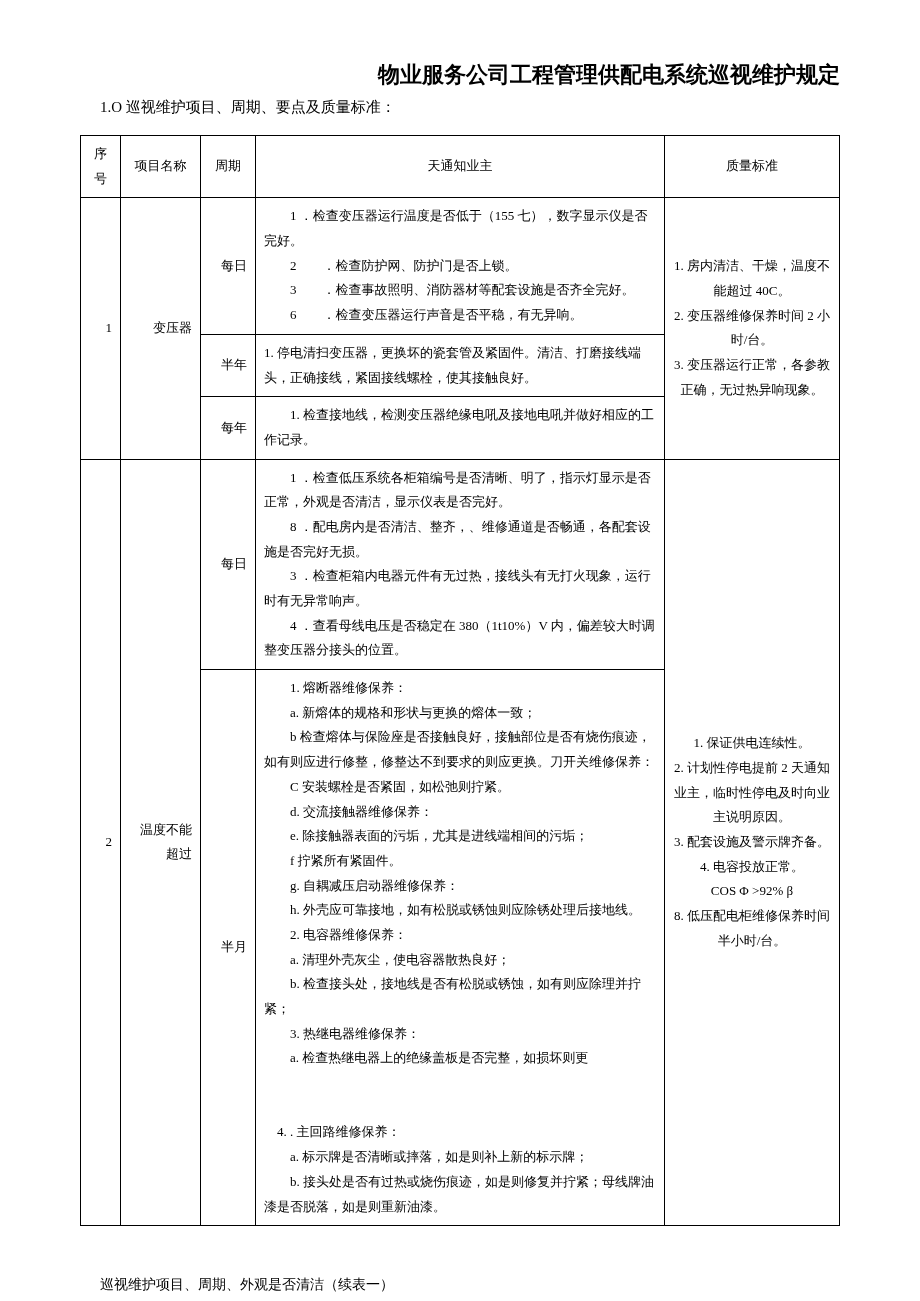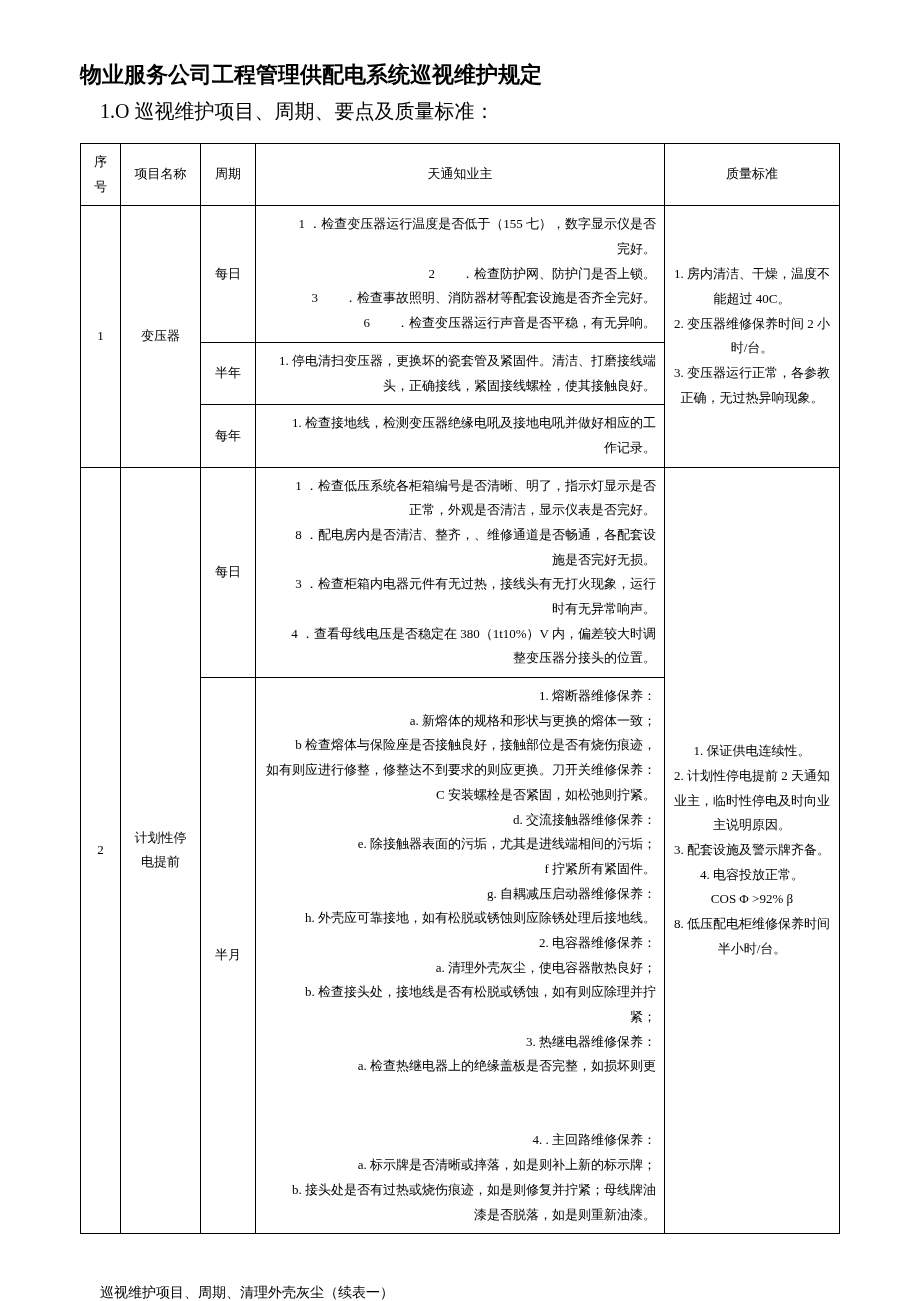--- a/index.html
+++ b/index.html
@@ -6,27 +6,27 @@
     font-family: "SimSun", "宋体", serif;
     font-size: 14px;
     color: #000;
     background: #fff;
     margin: 0;
     padding: 60px 80px;
     width: 920px;
     box-sizing: border-box;
   }
   .title {
-    text-align: left;
+    text-align: right;
     font-size: 22px;
     font-weight: bold;
     margin-bottom: 8px;
   }
   .subtitle {
-    font-size: 20px;
+    font-size: 15px;
     margin-bottom: 18px;
     margin-left: 20px;
   }
   table {
     border-collapse: collapse;
     width: 100%;
     table-layout: fixed;
     border-radius: 18px;
   }
   th, td {
@@ -39,22 +39,22 @@
   }
   th {
     text-align: center;
     font-weight: normal;
   }
   .col-seq { width: 40px; text-align: center; }
   .col-name { width: 80px; text-align: center; }
   .col-period { width: 55px; text-align: center; }
   .col-points { width: auto; }
   .col-std { width: 175px; }
-  .center { text-align: center; }
-  .points-cell { text-align: right; }
+  .center { text-align: right; }
+  .points-cell { text-align: left; }
   .std-cell { text-align: center; }
   .footer-note {
     margin-top: 50px;
     margin-left: 20px;
     font-size: 14px;
   }
 </style>
 </head>
 <body>
 
@@ -91,25 +91,25 @@
       <td class="center">半年</td>
       <td class="points-cell">1. 停电清扫变压器，更换坏的瓷套管及紧固件。清洁、打磨接线端头，正确接线，紧固接线螺栓，使其接触良好。</td>
     </tr>
     <tr>
       <td class="center">每年</td>
       <td class="points-cell">　　1. 检查接地线，检测变压器绝缘电吼及接地电吼并做好相应的工作记录。</td>
     </tr>
 
     <tr>
       <td rowspan="2" class="center">2</td>
-      <td rowspan="2" class="center">计划性停电提前</td>
+      <td rowspan="2" class="center">温度不能超过</td>
       <td class="center">每日</td>
       <td class="points-cell"><span>　　1 ．检查低压系统各柜箱编号是否清晰、明了，指示灯显示是否正常，外观是否清洁，显示仪表是否完好。</span><br><span>　　8 ．配电房内是否清洁、整齐，、维修通道是否畅通，各配套设施是否完好无损。</span><br><span>　　3 ．检查柜箱内电器元件有无过热，接线头有无打火现象，运行时有无异常响声。</span><br><span>　　4 ．查看母线电压是否稳定在 380（1t10%）V 内，偏差较大时调整变压器分接头的位置。</span></td>
       <td rowspan="2" class="std-cell"><span>1. 保证供电连续性。</span><br><span>2. 计划性停电提前 2 天通知业主，临时性停电及时向业主说明原因。</span><br><span>3. 配套设施及警示牌齐备。</span><br><span>4. 电容投放正常。</span><br><span>COS Φ &gt;92% β</span><br><span>8. 低压配电柜维修保养时间半小时/台。</span></td>
     </tr>
     <tr>
       <td class="center">半月</td>
       <td class="points-cell"><span>　　1. 熔断器维修保养：</span><br><span>　　a. 新熔体的规格和形状与更换的熔体一致；</span><br><span>　　b 检查熔体与保险座是否接触良好，接触部位是否有烧伤痕迹，如有则应进行修整，修整达不到要求的则应更换。刀开关维修保养：</span><br><span>　　C 安装螺栓是否紧固，如松弛则拧紧。</span><br><span>　　d. 交流接触器维修保养：</span><br><span>　　e. 除接触器表面的污垢，尤其是进线端相间的污垢；</span><br><span>　　f 拧紧所有紧固件。</span><br><span>　　g. 自耦减压启动器维修保养：</span><br><span>　　h. 外壳应可靠接地，如有松脱或锈蚀则应除锈处理后接地线。</span><br><span>　　2. 电容器维修保养：</span><br><span>　　a. 清理外壳灰尘，使电容器散热良好；</span><br><span>　　b. 检查接头处，接地线是否有松脱或锈蚀，如有则应除理并拧紧；</span><br><span>　　3. 热继电器维修保养：</span><br><span>　　a. 检查热继电器上的绝缘盖板是否完整，如损坏则更</span><br><br><br><span>　4.  . 主回路维修保养：</span><br><span>　　a. 标示牌是否清晰或摔落，如是则补上新的标示牌；</span><br><span>　　b. 接头处是否有过热或烧伤痕迹，如是则修复并拧紧；母线牌油漆是否脱落，如是则重新油漆。</span></td>
     </tr>
   </tbody>
 </table>
 
-<div class="footer-note">巡视维护项目、周期、清理外壳灰尘（续表一）</div>
+<div class="footer-note">巡视维护项目、周期、外观是否清洁（续表一）</div>
 
 </body></html>

